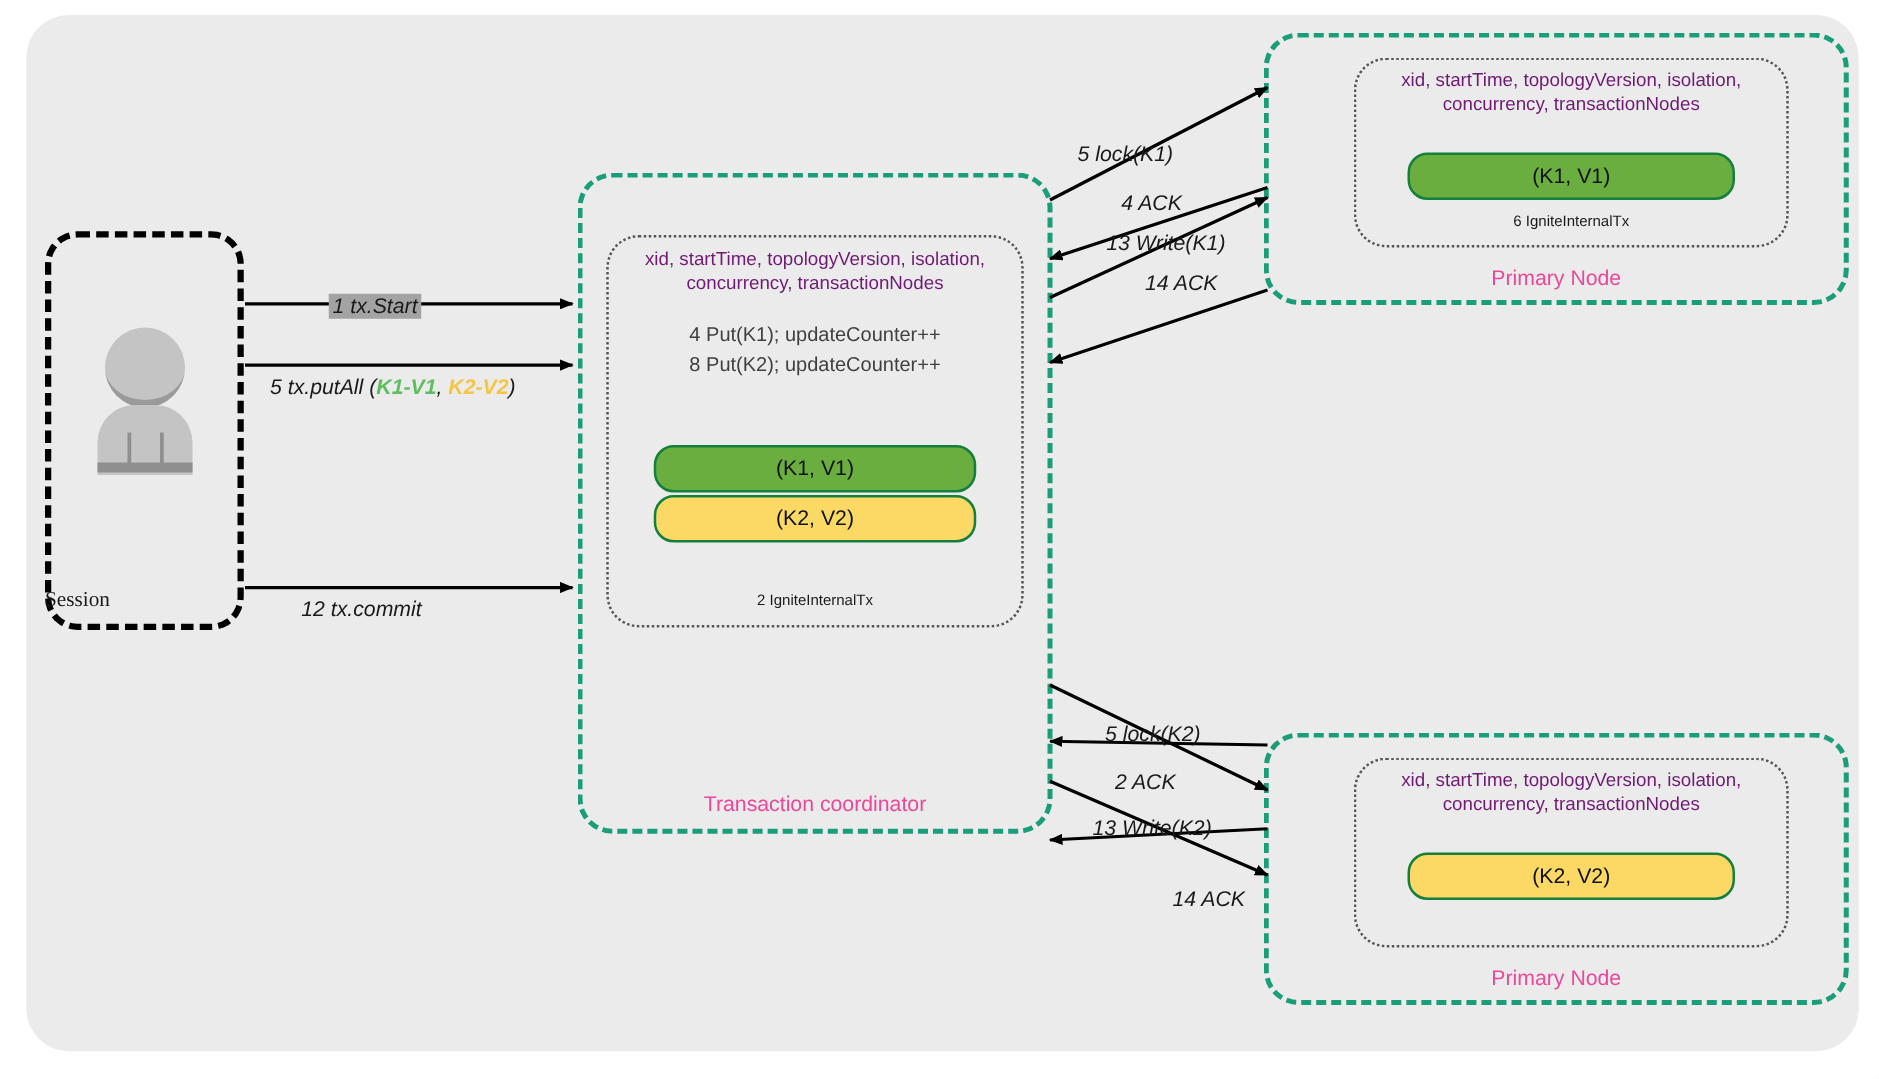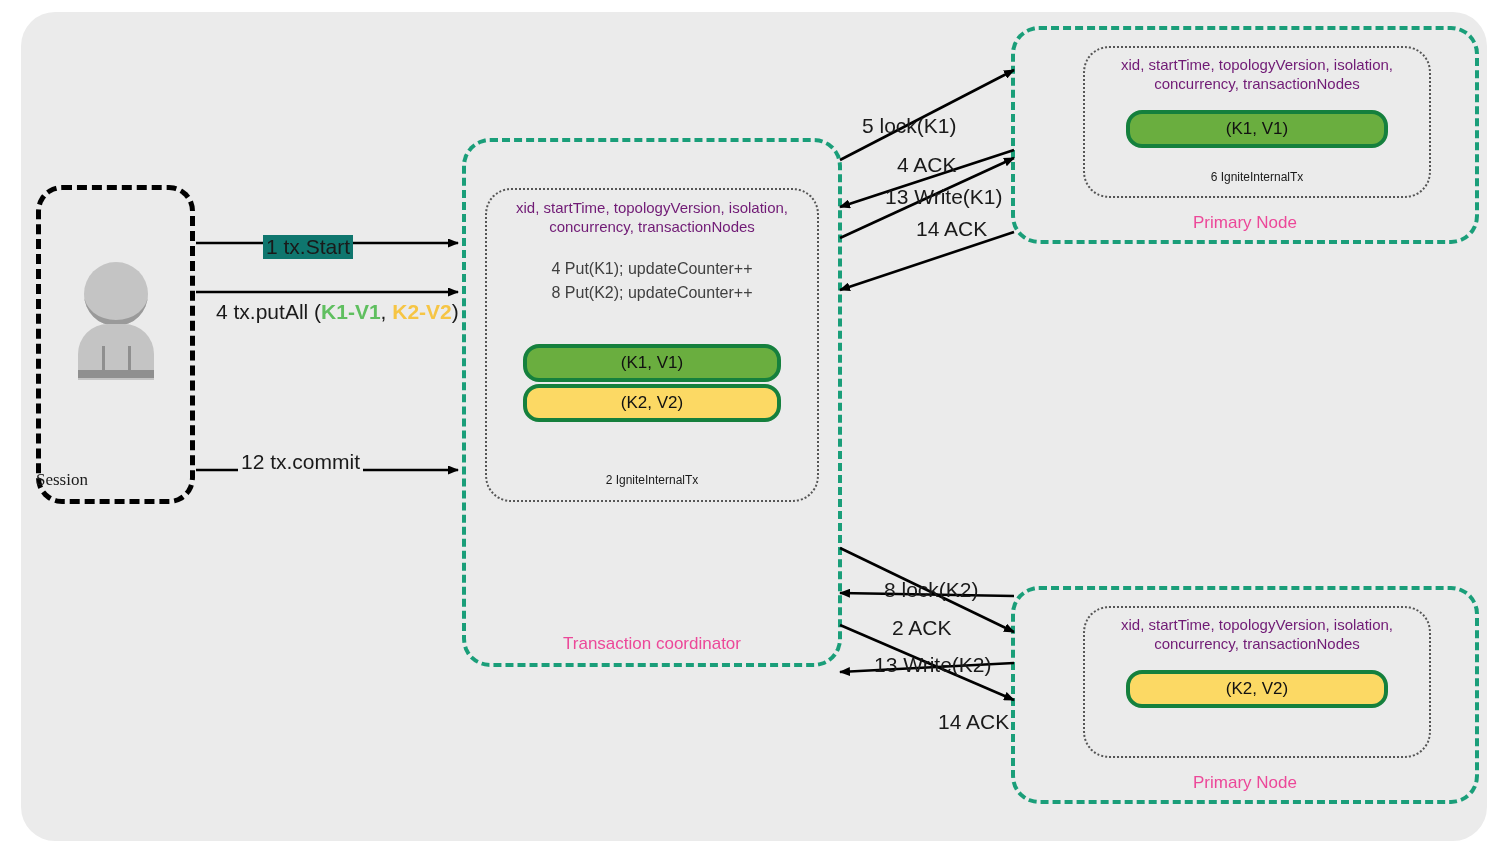--- a/index.html
+++ b/index.html
@@ -103,49 +103,51 @@
   .box-caption {
     position: absolute;
     text-align: center;
     font-size: 17px;
     color: #ec4899;
   }
 
   
   .pill {
     position: absolute;
-    border: 4px solid #15803d;
+    border: 2px solid #15803d;
     border-radius: 16px;
     box-sizing: border-box;
     font-size: 17px;
     color: #111111;
     display: flex;
     align-items: center;
     justify-content: center;
+    margin-top: 12px;
   }
   .pill-green  { background: #6aae3f; }
   .pill-yellow { background: #fcd964; }
 
   .pill-k1-coord { left: 523px; top: 344px; width: 258px; height: 38px; }
   .pill-k2-coord { left: 523px; top: 384px; width: 258px; height: 38px; }
   .pill-k1-node  { left: 1126px; top: 110px; width: 262px; height: 38px; }
   .pill-k2-node  { left: 1126px; top: 670px; width: 262px; height: 38px; }
 
   
   #arrows {
     position: absolute;
     left: 0; top: 0;
     width: 1503px; height: 863px;
     pointer-events: none;
   }
   .arrow-label {
     position: absolute;
-    font-size: 21px;
+    font-size: 17px;
     color: #1a1a1a;
     white-space: nowrap;
+    font-style: italic;
   }
   .kv-green  { color: #5fbf5f; font-weight: bold; }
   .kv-yellow { color: #f6c544; font-weight: bold; }
 </style>
 </head>
 <body>
 
 <div id="canvas">
 
   <div class="panel"></div>
@@ -206,29 +208,29 @@
       <line x1="840" y1="238" x2="1014" y2="158"></line>
       <line x1="1014" y1="232" x2="840" y2="290"></line>
 
       <line x1="840" y1="548" x2="1014" y2="632"></line>
       <line x1="1014" y1="596" x2="840" y2="593"></line>
       <line x1="840" y1="625" x2="1014" y2="700"></line>
       <line x1="1014" y1="663" x2="840" y2="672"></line>
     </g>
   </svg>
 
-  <div class="arrow-label" style="left:263px; top:235px; background:#0f766e; padding:0 3px;">1 tx.Start</div>
-
-  <div class="arrow-label" style="left:216px; top:300px;"><span>4 tx.putAll (</span><span class="kv-green">K1-V1</span><span>, </span><span class="kv-yellow">K2-V2</span><span>)</span></div>
-
-  <div class="arrow-label" style="left:238px; top:450px; background:#ebebeb; padding:0 3px;">12 tx.commit</div>
+  <div class="arrow-label" style="left:263px; top:235px; background:#a3a3a3; padding:0 3px;">1 tx.Start</div>
+
+  <div class="arrow-label" style="left:216px; top:300px;"><span>5 tx.putAll (</span><span class="kv-green">K1-V1</span><span>, </span><span class="kv-yellow">K2-V2</span><span>)</span></div>
+
+  <div class="arrow-label" style="left:238px; top:478px; background:#ebebeb; padding:0 3px;">12 tx.commit</div>
 
   <div class="arrow-label" style="left:862px; top:114px;">5 lock(K1)</div>
   <div class="arrow-label" style="left:897px; top:153px;">4 ACK</div>
   <div class="arrow-label" style="left:885px; top:185px;">13 Write(K1)</div>
   <div class="arrow-label" style="left:916px; top:217px;">14 ACK</div>
 
-  <div class="arrow-label" style="left:884px; top:578px;">8 lock(K2)</div>
+  <div class="arrow-label" style="left:884px; top:578px;">5 lock(K2)</div>
   <div class="arrow-label" style="left:892px; top:616px;">2 ACK</div>
   <div class="arrow-label" style="left:874px; top:653px;">13 Write(K2)</div>
   <div class="arrow-label" style="left:938px; top:710px;">14 ACK</div>
 
 </div>
 
 </body></html>

